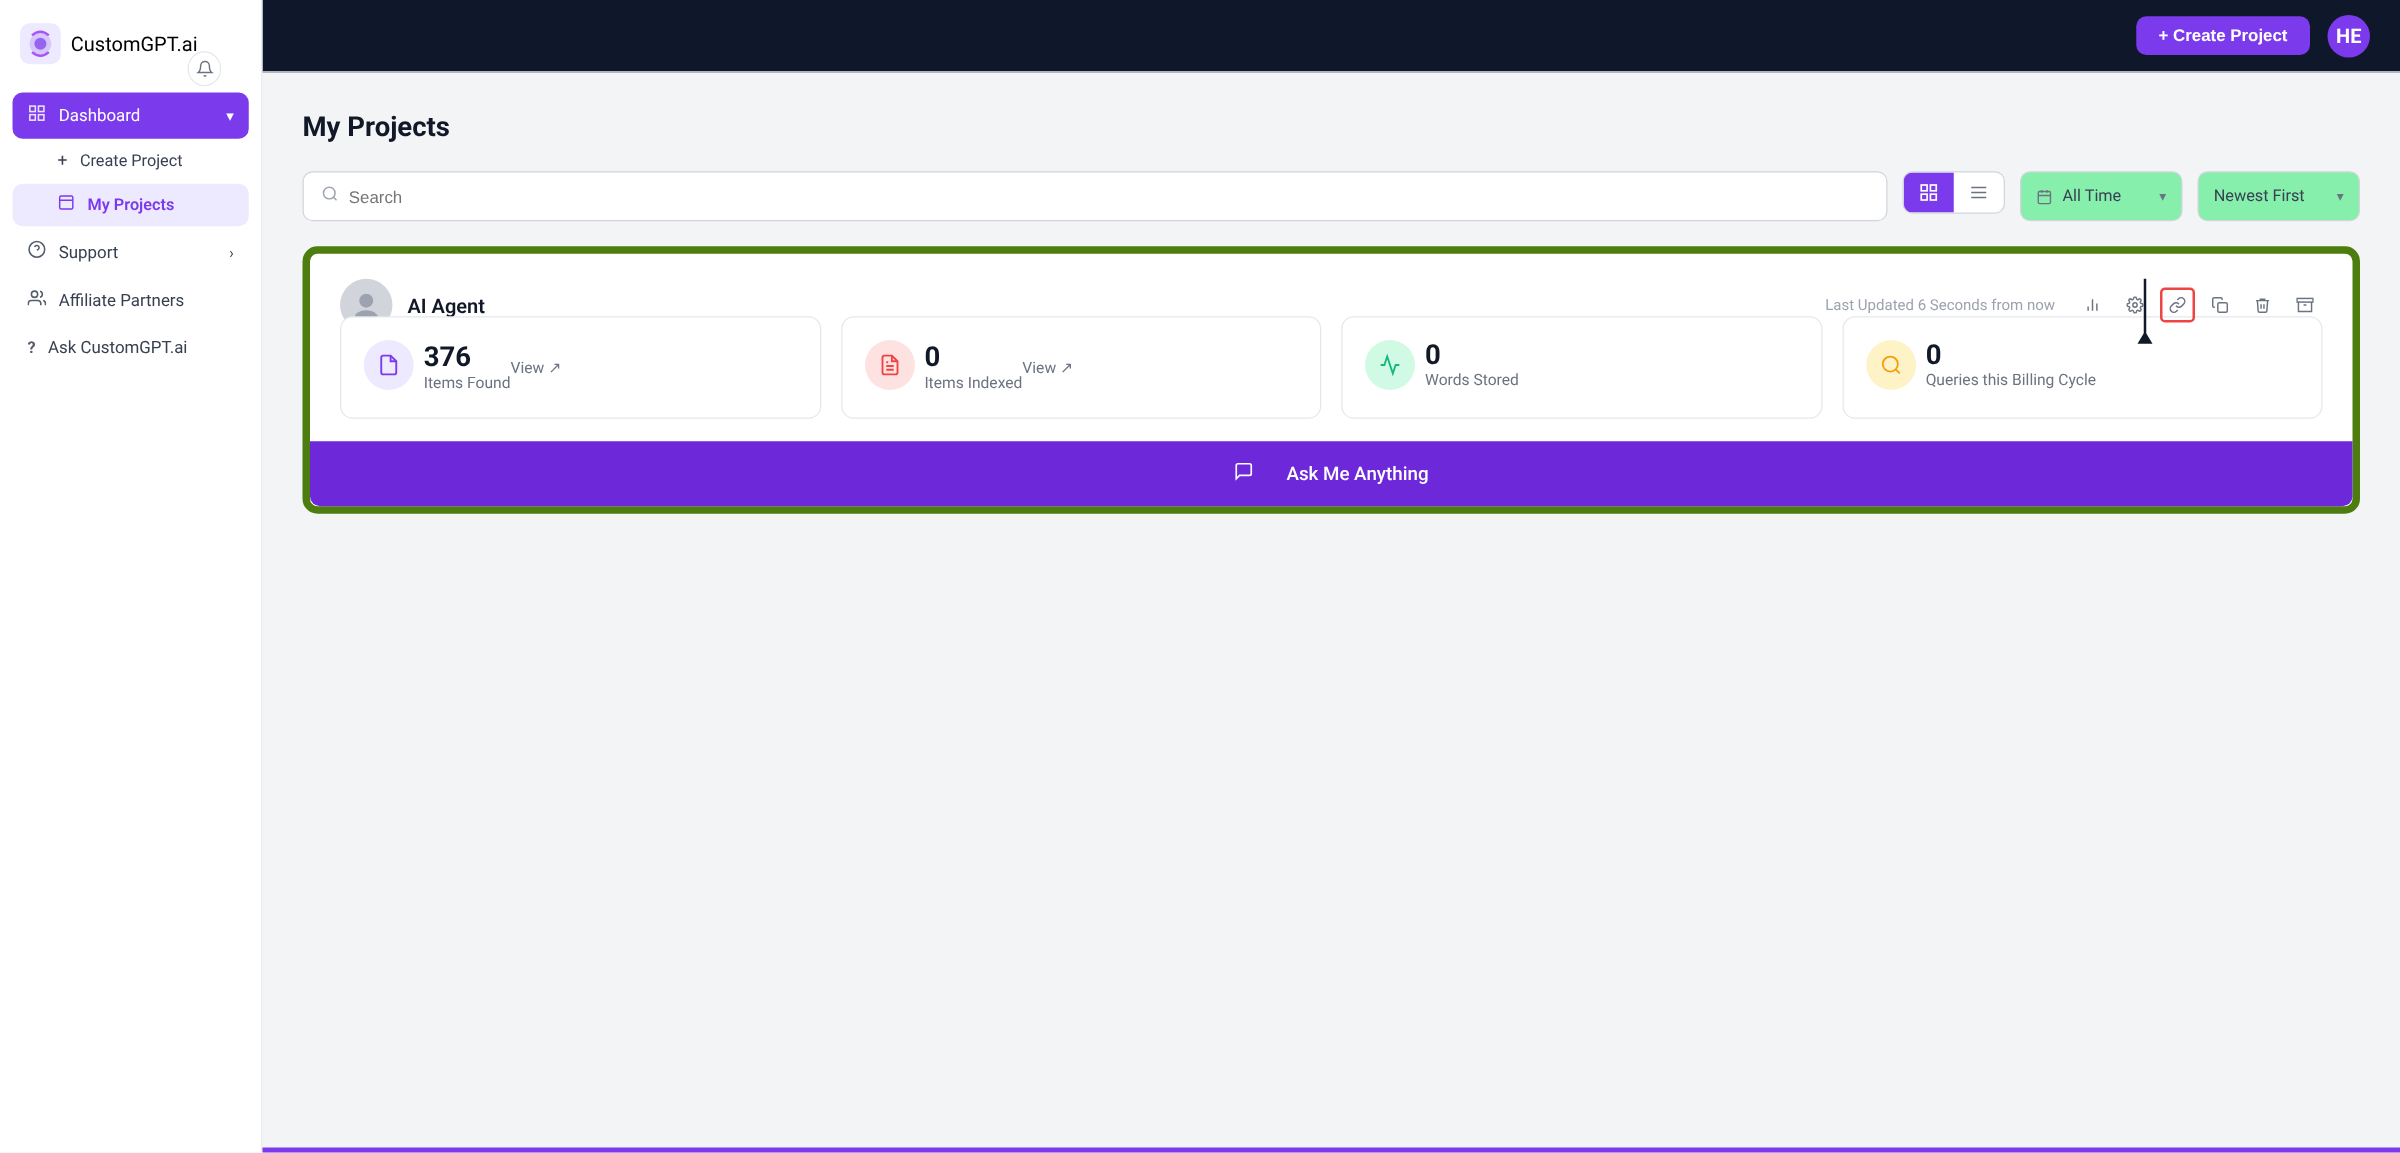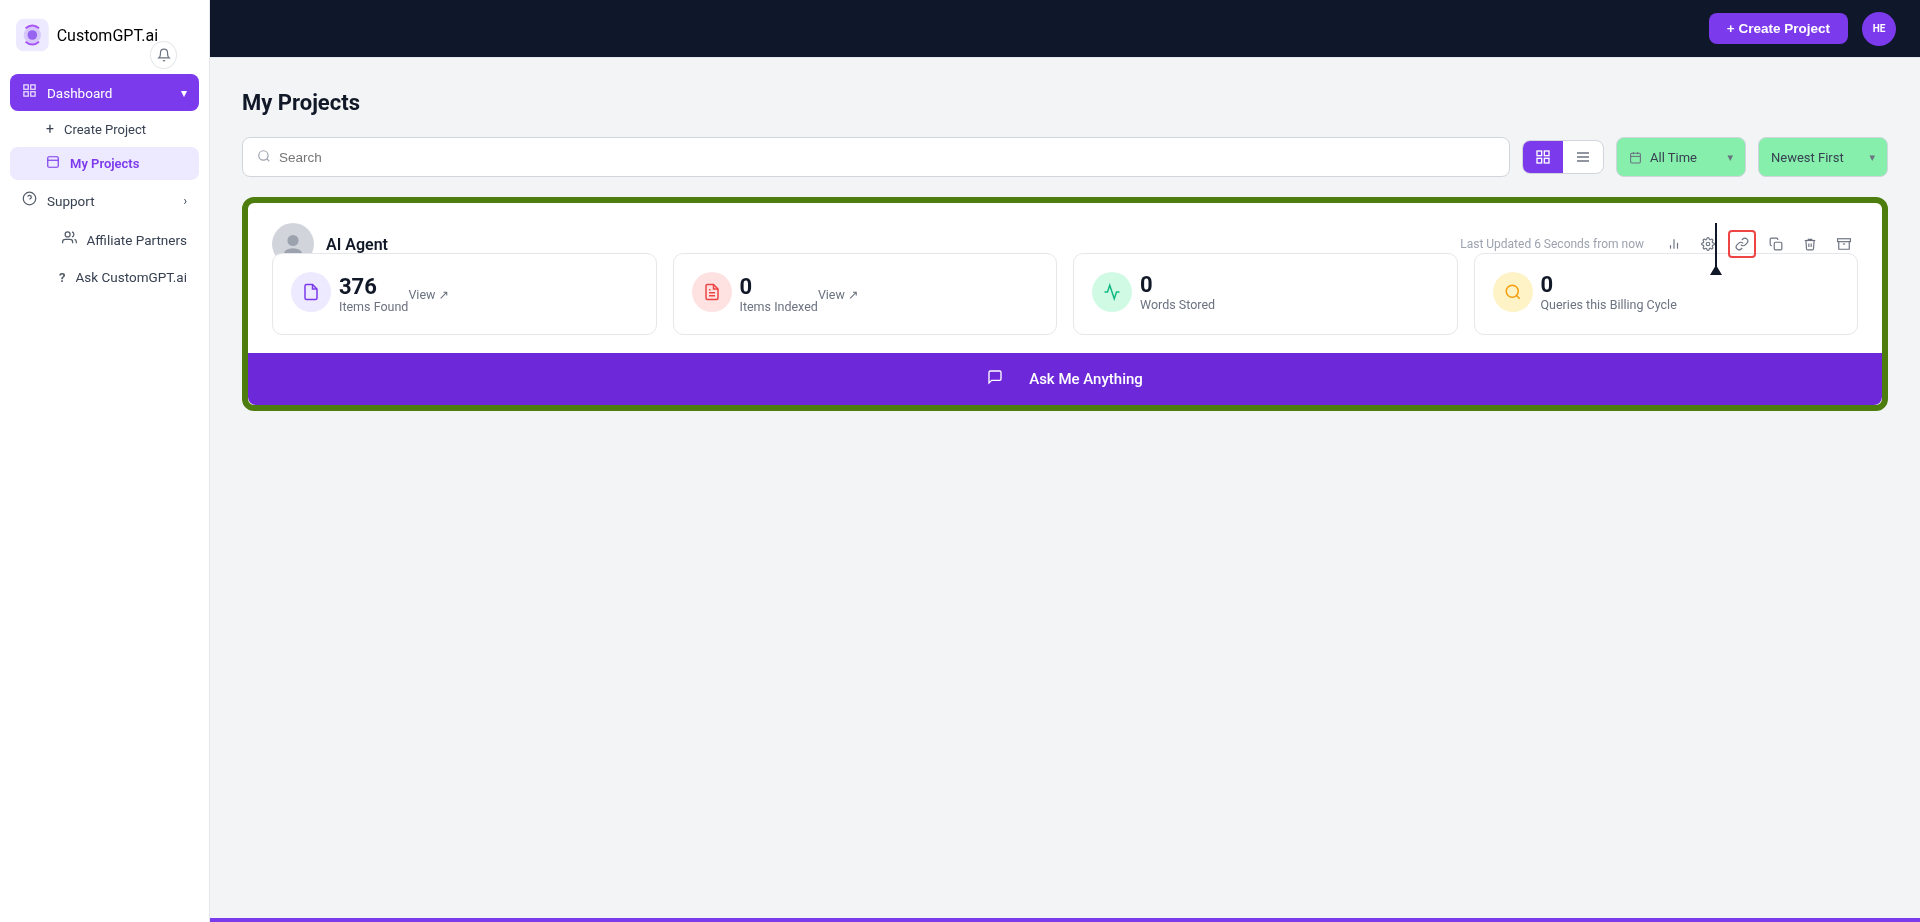--- a/index.html
+++ b/index.html
@@ -35,21 +35,20 @@
     .nav-item {
       display: flex;
       align-items: center;
       gap: 10px;
       padding: 9px 12px;
       border-radius: 8px;
       cursor: pointer;
       font-size: 13.5px;
       color: #374151;
       user-select: none;
-      justify-content: flex-end;
     }
     .nav-item.active {
       background: #7c3aed;
       color: #fff;
     }
     .nav-item .nav-icon { font-size: 15px; opacity: 0.85; }
     .nav-item .chevron { margin-left: auto; font-size: 12px; }
     .nav-sub-item {
       display: flex;
       align-items: center;
@@ -109,21 +108,21 @@
     }
     .avatar-badge {
       width: 34px;
       height: 34px;
       border-radius: 50%;
       background: #7c3aed;
       color: #fff;
       display: flex;
       align-items: center;
       justify-content: center;
-      font-size: 10px;
+      font-size: 16px;
       font-weight: 700;
       margin-left: 14px;
       cursor: pointer;
     }
 
     
     .content {
       flex: 1;
       overflow-y: auto;
       padding: 32px 32px 24px 32px;
@@ -131,21 +130,21 @@
     .page-title {
       font-size: 22px;
       font-weight: 700;
       color: #111827;
       margin-bottom: 22px;
     }
 
     
     .projects-toolbar {
       display: flex;
-      align-items: center;
+      align-items: flex-start;
       gap: 12px;
       margin-bottom: 20px;
     }
     .search-bar {
       flex: 1;
       display: flex;
       align-items: center;
       background: #fff;
       border: 1px solid #d1d5db;
       border-radius: 8px;

